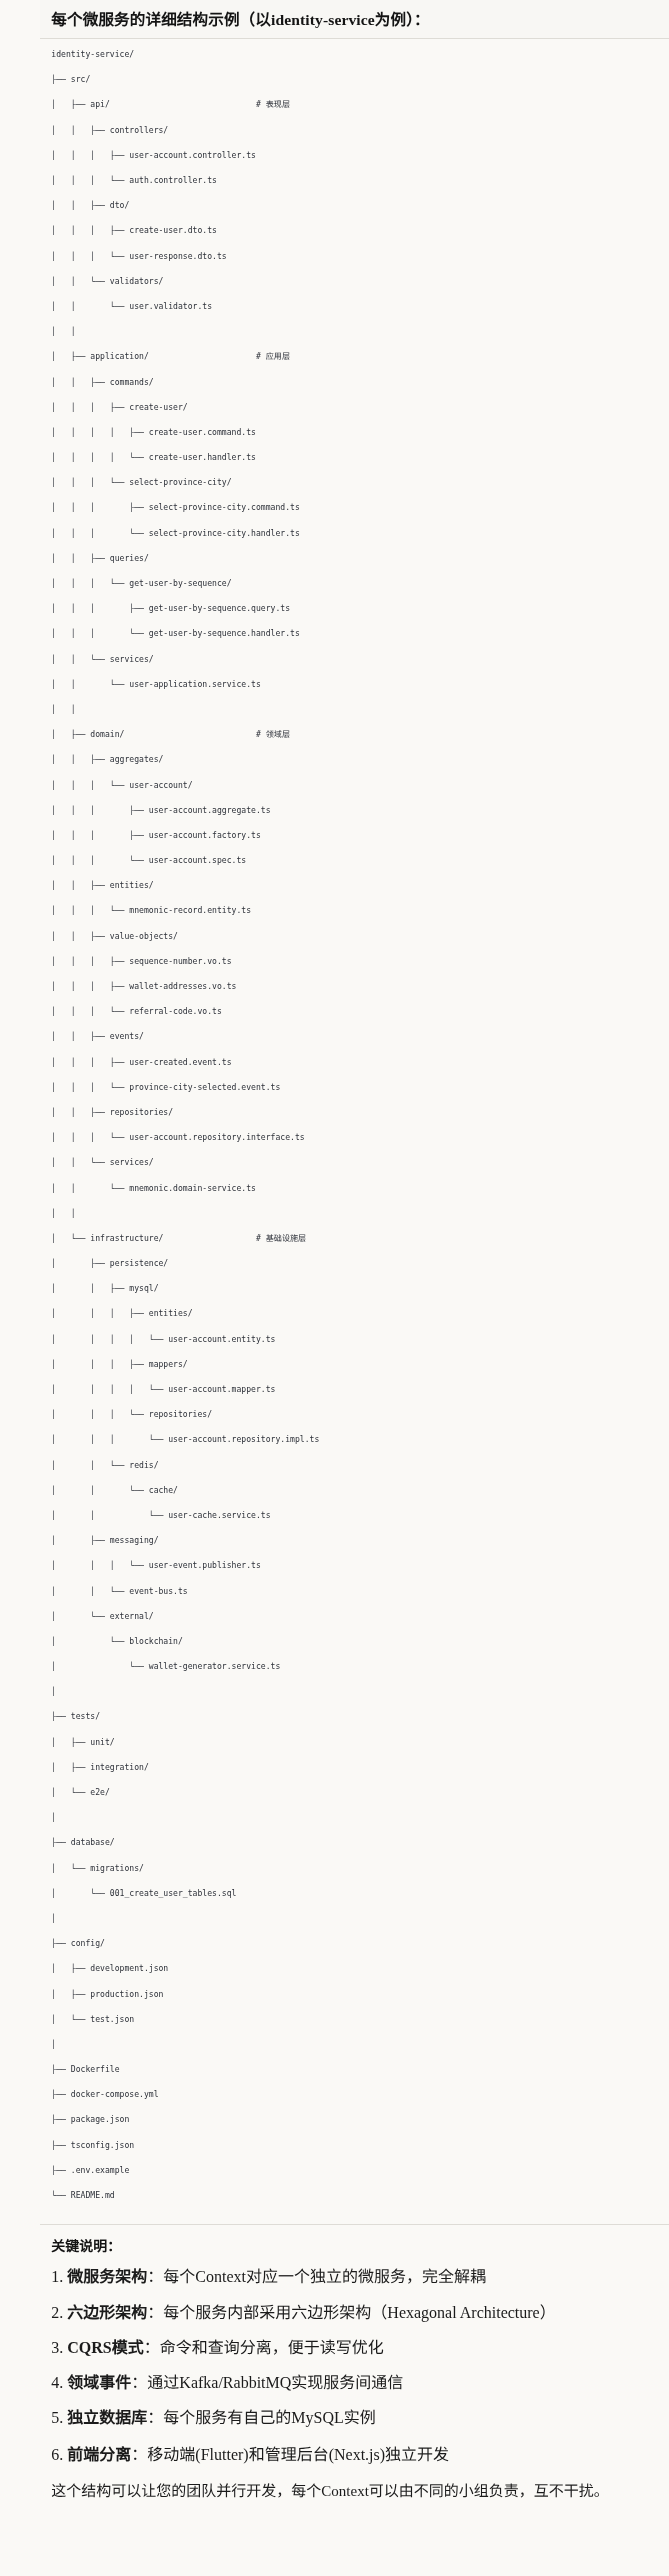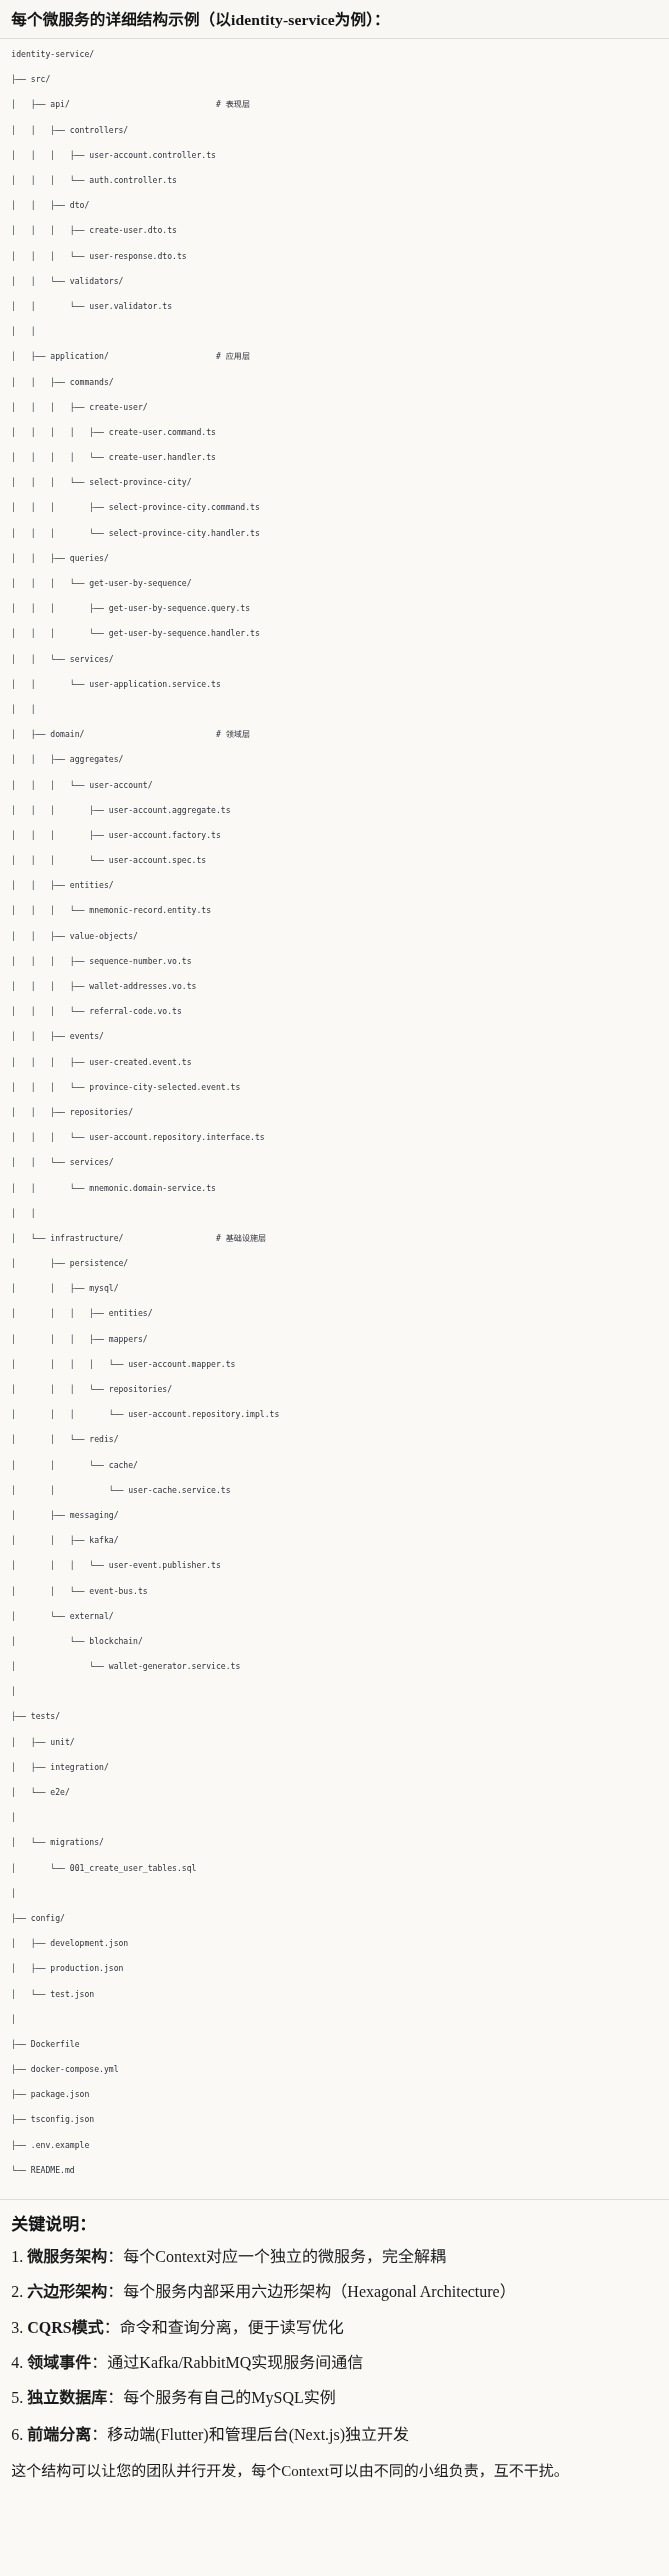--- a/index.html
+++ b/index.html
@@ -11,20 +11,21 @@
   body {
     width: 669px;
     font-family: "Liberation Sans", "DejaVu Sans", sans-serif;
     color: #1f1f1f;
     -webkit-font-smoothing: antialiased;
   }
   .page {
     width: 669px;
     box-sizing: border-box;
     background: #faf9f6;
+    padding-left: 40px;
   }
 
   
   .doc-header {
     padding: 10px 11.3px 8.8px 11.3px;
     background: #f8f7f4;
     border-bottom: 0.6px solid #dedcd6;
   }
   .doc-title {
     margin: 0;
@@ -58,21 +59,21 @@
 
   
   .notes-block {
     padding: 10px 11.3px 12.5px 11.3px;
     background: #faf9f6;
     border-top: 0.6px solid #dedcd6;
   }
   .notes-title {
     margin: 0 0 10px 0;
     font-family: "Liberation Serif", "DejaVu Serif", serif;
-    font-size: 17px;
+    font-size: 14px;
     font-weight: 700;
     color: #141414;
   }
   .note-item {
     font-family: "Liberation Serif", "DejaVu Serif", serif;
     font-size: 16px;
     line-height: 1.5;
     color: #1b1b1b;
     margin: 0 0 11.3px 0;
   }
@@ -154,40 +155,41 @@
 <span class="tree-line">│   │   │   └── province-city-selected.event.ts</span>
 <span class="tree-line">│   │   ├── repositories/</span>
 <span class="tree-line">│   │   │   └── user-account.repository.interface.ts</span>
 <span class="tree-line">│   │   └── services/</span>
 <span class="tree-line">│   │       └── mnemonic.domain-service.ts</span>
 <span class="tree-line">│   │</span>
 <span class="tree-line">│   └── infrastructure/                   # 基础设施层</span>
 <span class="tree-line">│       ├── persistence/</span>
 <span class="tree-line">│       │   ├── mysql/</span>
 <span class="tree-line">│       │   │   ├── entities/</span>
+<span class="tree-line">│       │   │   │   └── user-account.entity.ts</span>
 <span class="tree-line">│       │   │   ├── mappers/</span>
 <span class="tree-line">│       │   │   │   └── user-account.mapper.ts</span>
 <span class="tree-line">│       │   │   └── repositories/</span>
 <span class="tree-line">│       │   │       └── user-account.repository.impl.ts</span>
 <span class="tree-line">│       │   └── redis/</span>
 <span class="tree-line">│       │       └── cache/</span>
 <span class="tree-line">│       │           └── user-cache.service.ts</span>
 <span class="tree-line">│       ├── messaging/</span>
-<span class="tree-line">│       │   ├── kafka/</span>
 <span class="tree-line">│       │   │   └── user-event.publisher.ts</span>
 <span class="tree-line">│       │   └── event-bus.ts</span>
 <span class="tree-line">│       └── external/</span>
 <span class="tree-line">│           └── blockchain/</span>
 <span class="tree-line">│               └── wallet-generator.service.ts</span>
 <span class="tree-line">│</span>
 <span class="tree-line">├── tests/</span>
 <span class="tree-line">│   ├── unit/</span>
 <span class="tree-line">│   ├── integration/</span>
 <span class="tree-line">│   └── e2e/</span>
 <span class="tree-line">│</span>
+<span class="tree-line">├── database/</span>
 <span class="tree-line">│   └── migrations/</span>
 <span class="tree-line">│       └── 001_create_user_tables.sql</span>
 <span class="tree-line">│</span>
 <span class="tree-line">├── config/</span>
 <span class="tree-line">│   ├── development.json</span>
 <span class="tree-line">│   ├── production.json</span>
 <span class="tree-line">│   └── test.json</span>
 <span class="tree-line">│</span>
 <span class="tree-line">├── Dockerfile</span>
 <span class="tree-line">├── docker-compose.yml</span>

